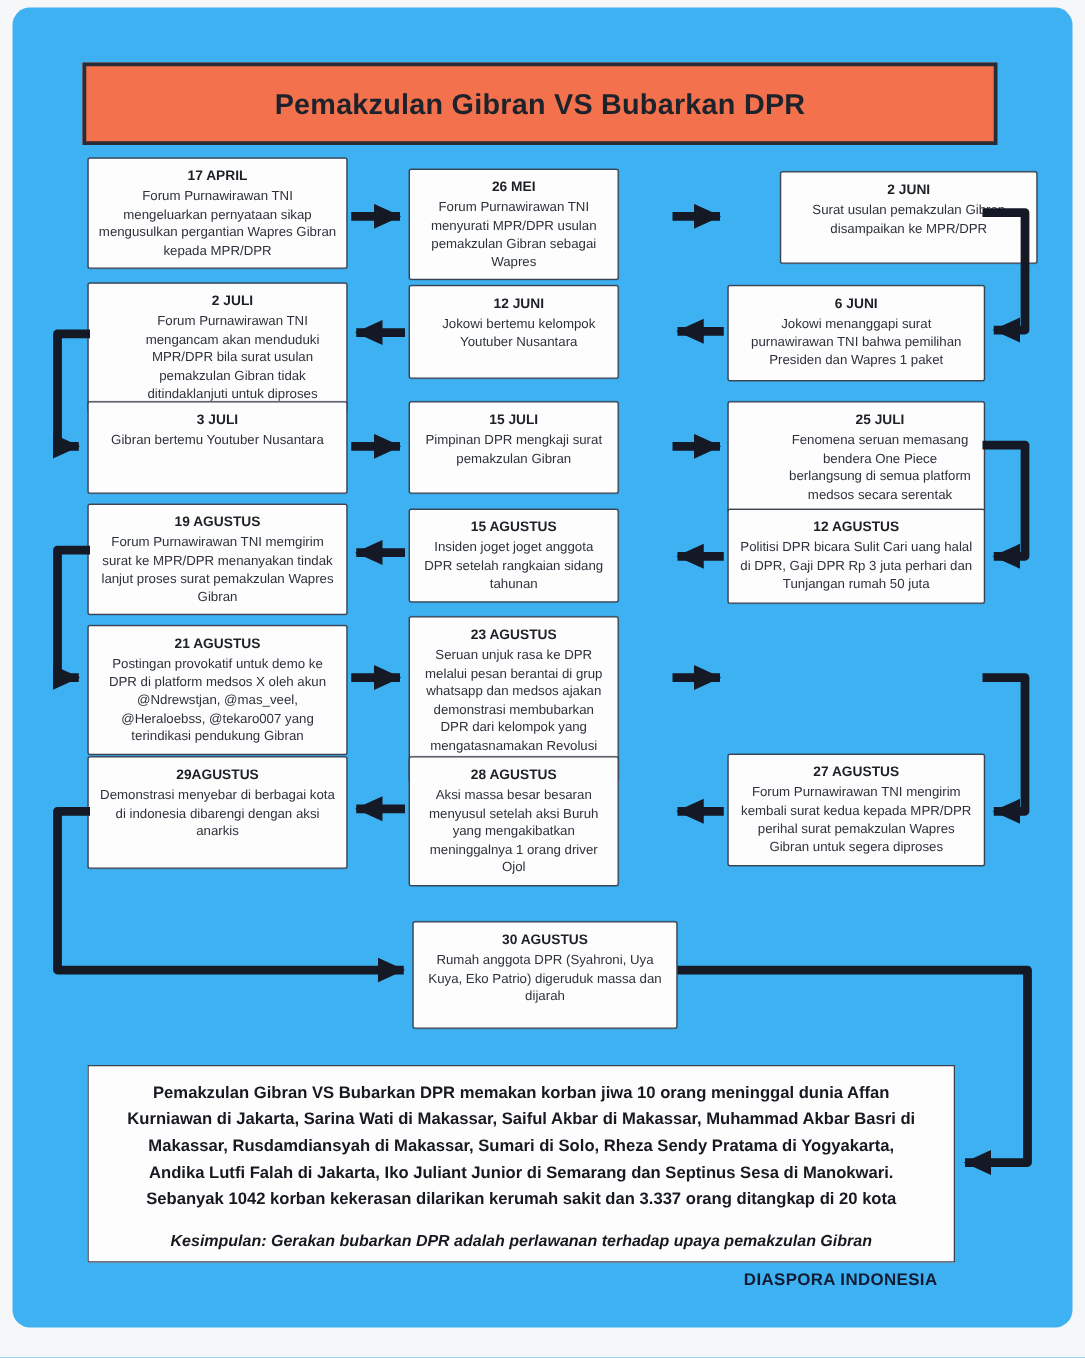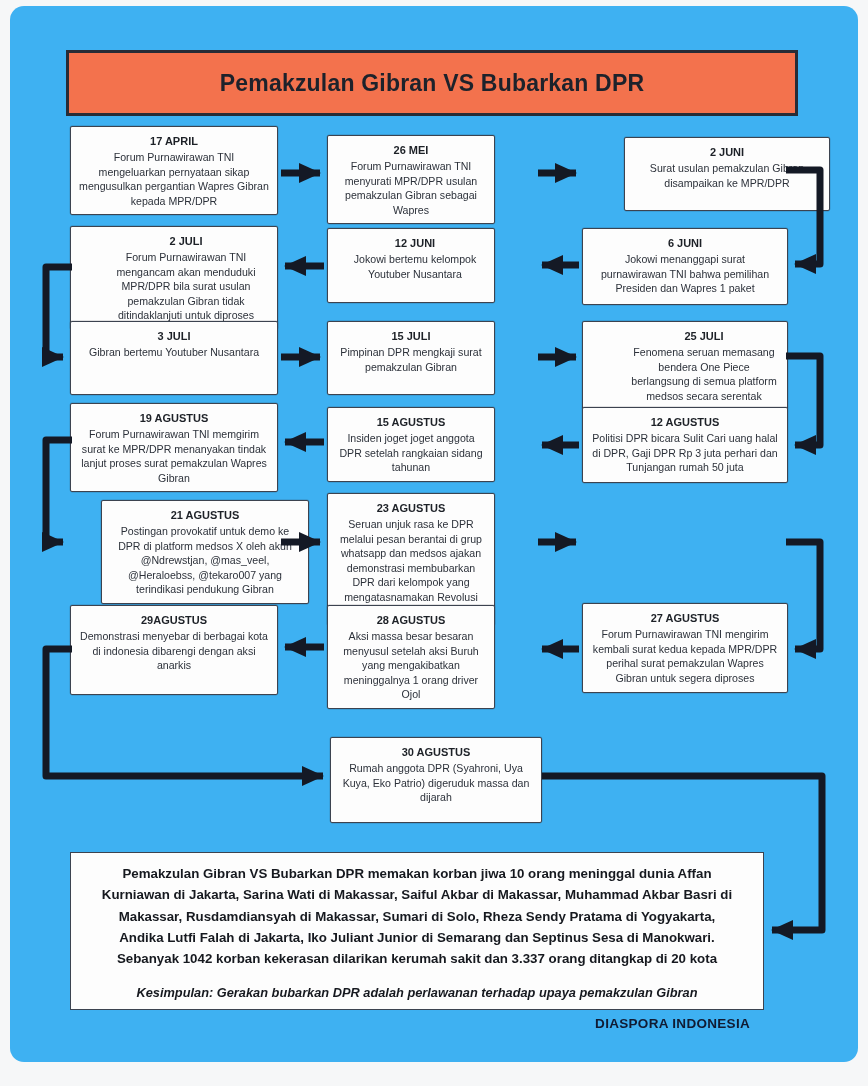--- a/index.html
+++ b/index.html
@@ -116,21 +116,21 @@
   </div>
   <div class="box colB" style="top:407px;min-height:72px;">
     <div class="date">15 AGUSTUS</div>
     <div class="desc">Insiden joget joget anggota DPR setelah rangkaian sidang tahunan</div>
   </div>
   <div class="box colA" style="top:403px;min-height:74px;">
     <div class="date">19 AGUSTUS</div>
     <div class="desc">Forum Purnawirawan TNI memgirim surat ke MPR/DPR menanyakan tindak lanjut proses surat pemakzulan Wapres Gibran</div>
   </div>
 
-  <div class="box colA" style="top:500px;min-height:88px;margin-left:31px;">
+  <div class="box colA" style="top:500px;min-height:88px;">
     <div class="date">21 AGUSTUS</div>
     <div class="desc">Postingan provokatif untuk demo ke DPR di platform medsos X oleh akun @Ndrewstjan, @mas_veel, @Heraloebss, @tekaro007 yang terindikasi pendukung Gibran</div>
   </div>
   <div class="box colB" style="top:493px;min-height:98px;">
     <div class="date">23 AGUSTUS</div>
     <div class="desc">Seruan unjuk rasa ke DPR melalui pesan berantai di grup whatsapp dan medsos ajakan demonstrasi membubarkan DPR dari kelompok yang mengatasnamakan Revolusi Rakyat Indonesia</div>
   </div>
 
   <div class="box colC" style="top:603px;min-height:90px;">
     <div class="date">27 AGUSTUS</div>

